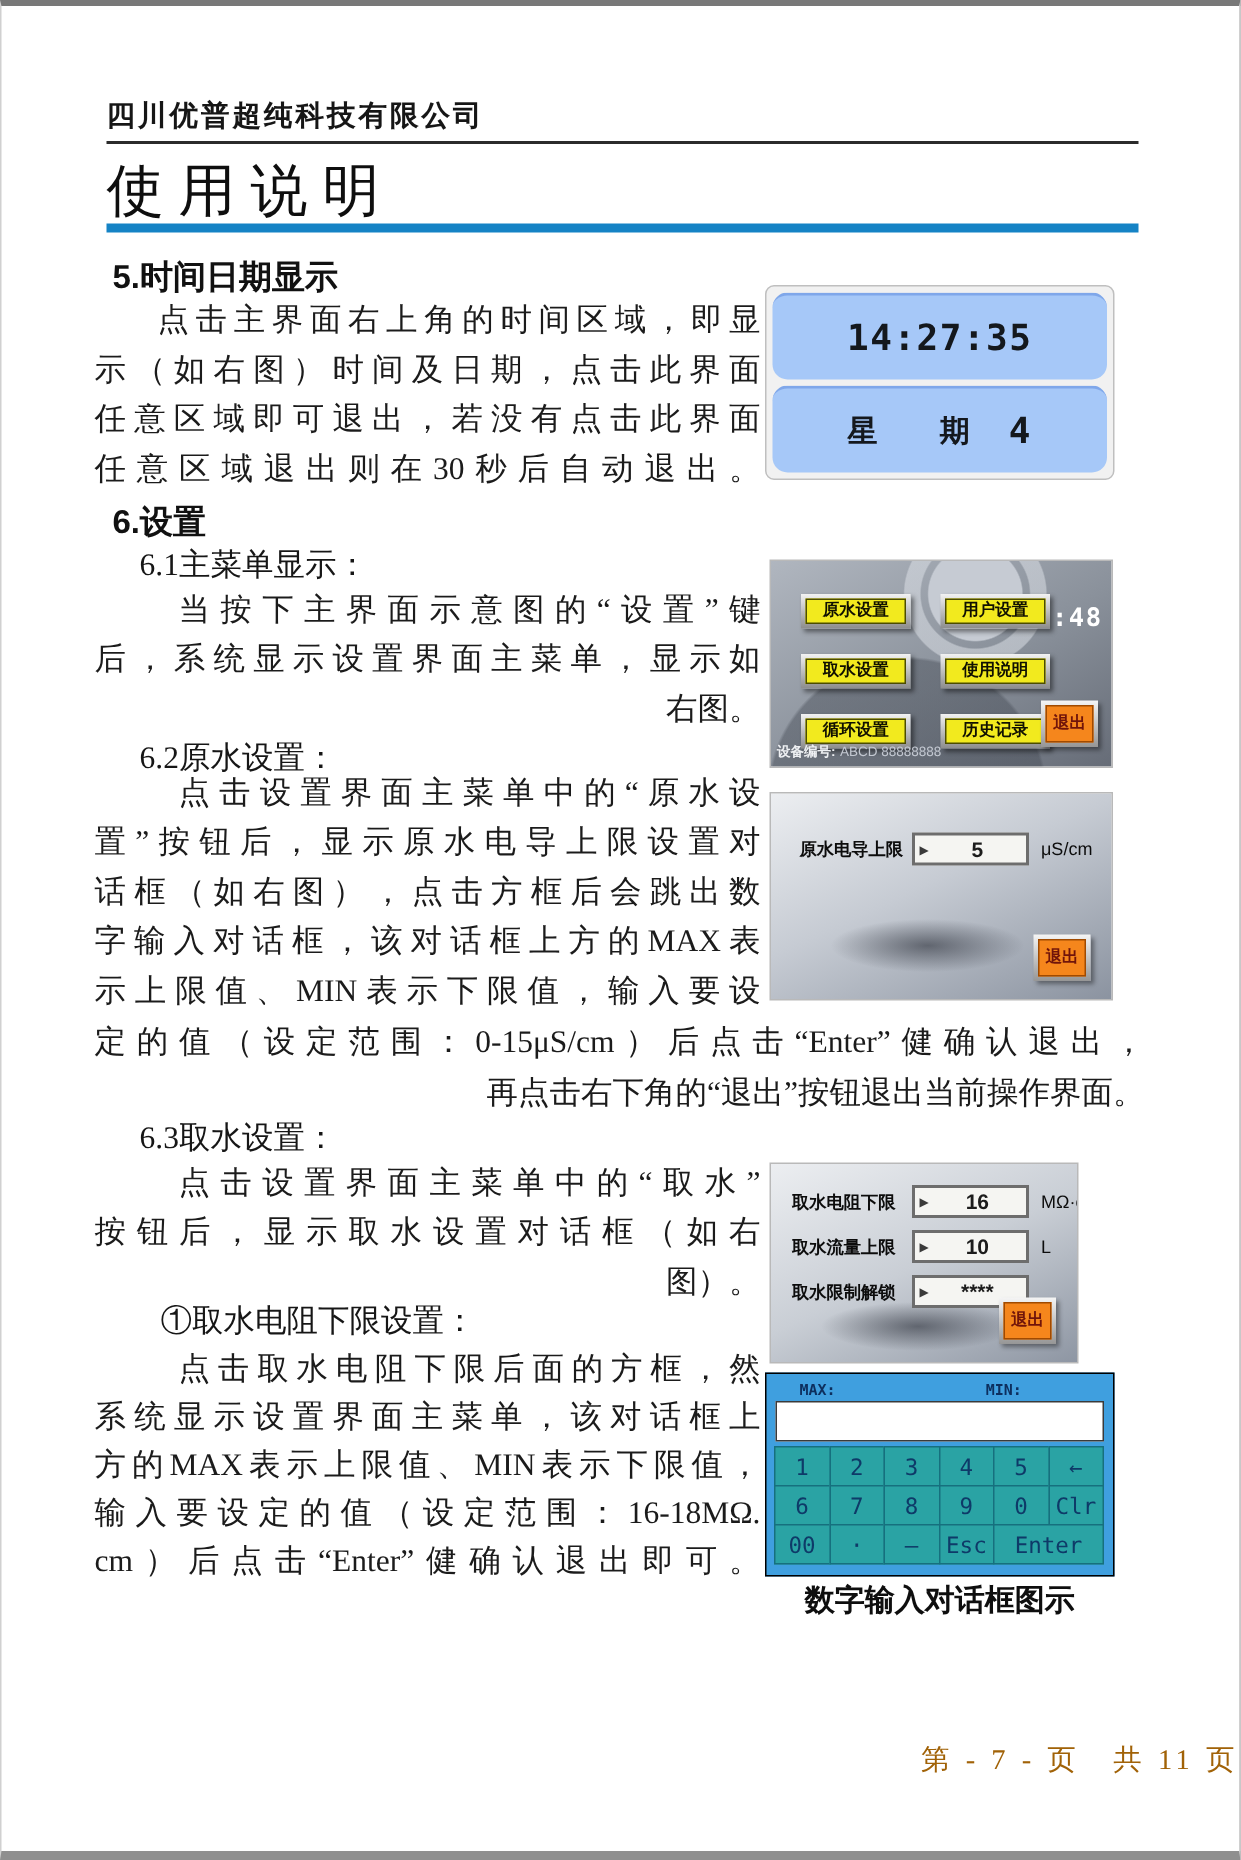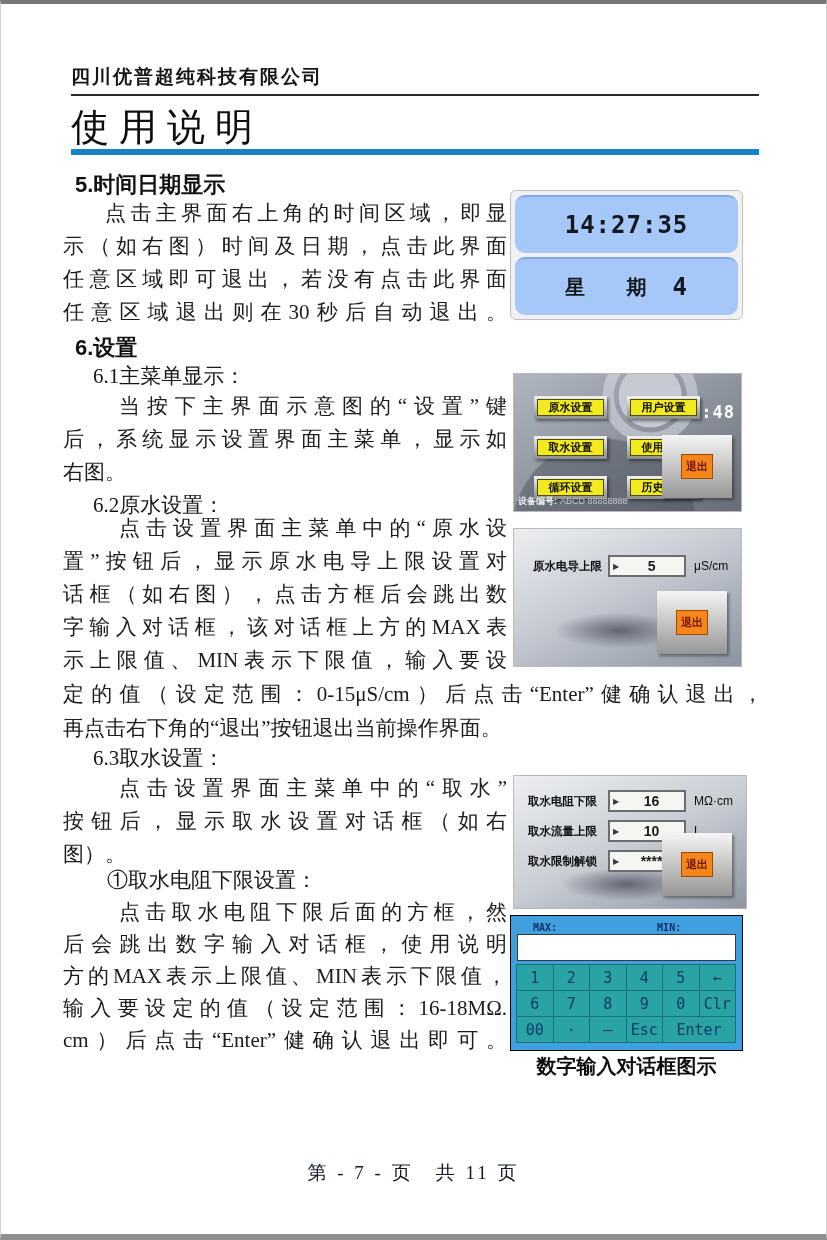--- a/index.html
+++ b/index.html
@@ -19,41 +19,41 @@
   .doc-title { left:70px; top:98px; font-size:38px; letter-spacing:10px; color:#0e0e0e; }
   .title-rule { left:70px; top:145px; width:688px; height:6px; }
 
   
   .h-major { font-family:"Liberation Sans", sans-serif; font-weight:bold; font-size:22px; color:#111; }
   .h-sub   { font-size:21px; color:#161616; }
   .para { width:444px; font-size:21px; line-height:33px; }
   .para div { min-height:33px; }
   .wide { width:700px; }
   .jl { text-align:justify; text-align-last:justify; text-justify:inter-character; }
-  .ll { text-align:left; }
+  .ll { text-align:right; }
   .ind2 { padding-left:42px; }
   .ind3 { padding-left:56px; }
 
   .p5   { left:62px; top:193px; }
   .h6   { left:74px; top:329px; }
   .h61  { left:92px; top:358px; }
   .p61  { left:62px; top:386px; }
   .h62  { left:92px; top:487px; }
   .p62  { left:62px; top:508px; }
   .w62a { left:62px; top:674px; font-size:21px; line-height:33px; }
   .w62b { left:62px; top:708px; font-size:21px; line-height:33px; }
   .h63  { left:92px; top:740px; }
   .p63  { left:62px; top:768px; }
   .sub63{ left:106px; top:862px; font-size:21px; }
   .p63b { left:62px; top:892px; }
   .p63b div { min-height:32px; line-height:32px; }
   .h5   { left:74px; top:166px; }
 
-  .footer { left:0; top:1156px; width:100%; text-align:center;
-            font-size:19px; letter-spacing:3px; color:#0f172a; }
+  .footer { left:0; top:1156px; width:100%; text-align:right;
+            font-size:19px; letter-spacing:3px; color:#a16207; }
 
   
   .time-display { left:509px; top:186px; width:233px; height:130px;
     background:#f1f1f1; border:1px solid #bfbfbf; border-radius:6px;
     box-sizing:border-box; padding:4px; display:flex; flex-direction:column; gap:4px; }
   .lcd-row { flex:1; background:#a6c8f8; border-radius:10px;
     border-top:2px solid #7fa7ea; box-sizing:border-box;
     display:flex; align-items:center; justify-content:center;
     font-family:"DejaVu Sans Mono", monospace; font-weight:bold;
     font-size:24px; letter-spacing:1px; color:#14181d; }
@@ -75,34 +75,34 @@
   .menu-grid { position:absolute; left:20px; top:22px; width:166px;
     display:grid; grid-template-columns:1fr 1fr; gap:17px 20px; }
   .btn-frame { background:linear-gradient(180deg,#f2f2f2,#8c8c8c); padding:3px;
     box-shadow:2px 2px 3px rgba(0,0,0,.45); }
   .btn-yellow { background:#f2ea1e; border:1px solid #4c4c00; color:#101000;
     font-family:"Liberation Sans", sans-serif; font-weight:bold; font-size:11px;
     line-height:15px; height:15px; text-align:center; white-space:nowrap; }
   .menu-device { position:absolute; left:4px; bottom:3px;
     font-family:"Liberation Sans", sans-serif; font-weight:bold; font-size:9px; color:#eef0f3; }
   .menu-device .dev-val { color:#c3c8d1; font-weight:normal; margin-left:3px; }
-  .exit-frame { position:absolute; background:linear-gradient(180deg,#f5f5f5,#969696); padding:19px;
+  .exit-frame { position:absolute; background:linear-gradient(180deg,#f5f5f5,#969696); padding:3px;
     box-shadow:2px 2px 3px rgba(0,0,0,.4); }
   .exit-menu { right:9px; bottom:13px; }
   .btn-exit { background:#f5861c; border:1px solid #a04a00; color:#70140a;
     font-family:"Liberation Sans", sans-serif; font-weight:bold; font-size:11px;
     width:30px; height:23px; line-height:23px; text-align:center; }
 
   
   .water { border:1px solid #b9b9b9; box-sizing:border-box; overflow:hidden; }
   .raw-dialog { left:512px; top:524px; width:229px; height:139px;
     background:
       radial-gradient(ellipse 95px 26px at 46% 74%, rgba(28,32,42,.55), rgba(28,32,42,0) 68%),
       linear-gradient(155deg,#eceef1 0%,#c6cbd3 45%,#8b93a0 100%); }
-  .take-dialog { left:512px; top:771px; width:234px; height:134px;
+  .take-dialog { left:512px; top:771px; width:206px; height:134px;
     background:
       radial-gradient(ellipse 95px 24px at 48% 82%, rgba(28,32,42,.55), rgba(28,32,42,0) 68%),
       linear-gradient(155deg,#eceef1 0%,#c9ced5 50%,#8e96a3 100%); }
   .dlg-row { position:absolute; display:flex; align-items:center; }
   .dlg-label { font-family:"Liberation Sans", sans-serif; font-weight:bold;
     font-size:11.5px; color:#0c0c0c; margin-right:6px; white-space:nowrap; }
   .dlg-box { width:78px; height:22px; background:#f5f5f2; border:2px solid #6d6d6d;
     box-sizing:border-box; display:flex; align-items:center; }
   .dlg-arrow { color:#3a3a3a; font-size:8px; margin-left:3px; }
   .dlg-value { flex:1; text-align:center; font-family:"Liberation Sans", sans-serif;
@@ -224,21 +224,21 @@
 
   <div class="abs h-sub h63">6.3取水设置：</div>
   <div class="abs para p63">
     <div class="jl ind3">点击设置界面主菜单中的“取水”</div>
     <div class="jl">按钮后，显示取水设置对话框（如右</div>
     <div class="ll">图）。</div>
   </div>
   <div class="abs h-sub sub63">①取水电阻下限设置：</div>
   <div class="abs para p63b">
     <div class="jl ind3">点击取水电阻下限后面的方框，然</div>
-    <div class="jl">后会跳出数字输入对话框，使用说明</div>
+    <div class="jl">系统显示设置界面主菜单，该对话框上</div>
     <div class="jl">方的MAX表示上限值、MIN表示下限值，</div>
     <div class="jl">输入要设定的值（设定范围：16-18MΩ.</div>
     <div class="jl">cm）后点击“Enter”健确认退出即可。</div>
   </div>
 
   <div class="abs water take-dialog">
     <div class="dlg-row take-r0">
       <span class="dlg-label" style="width:74px">取水电阻下限</span>
       <span class="dlg-box">
         <span class="dlg-arrow">▶</span>

